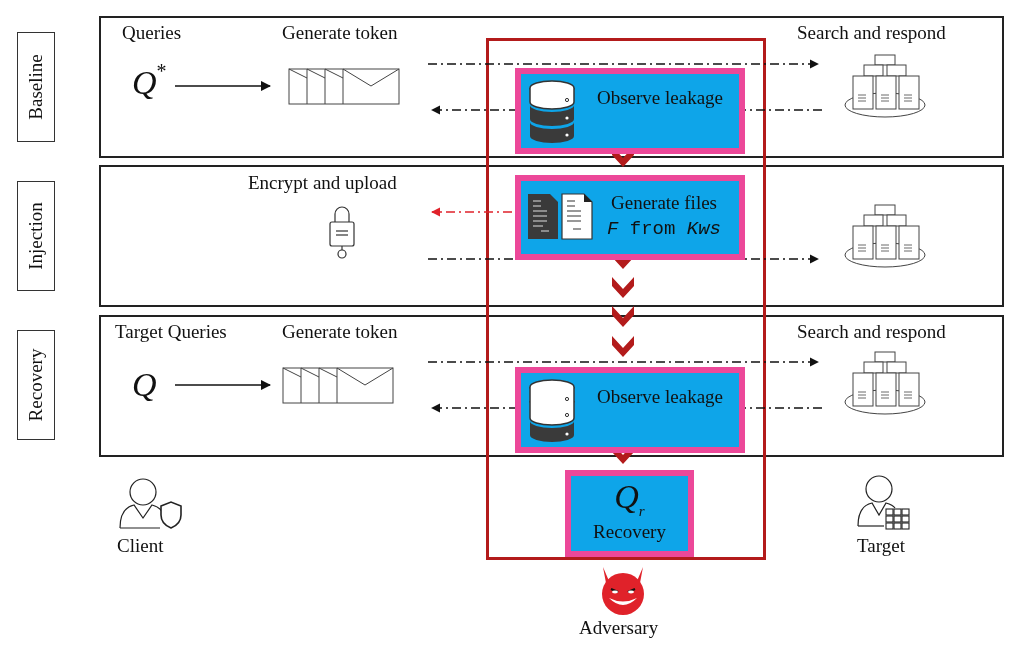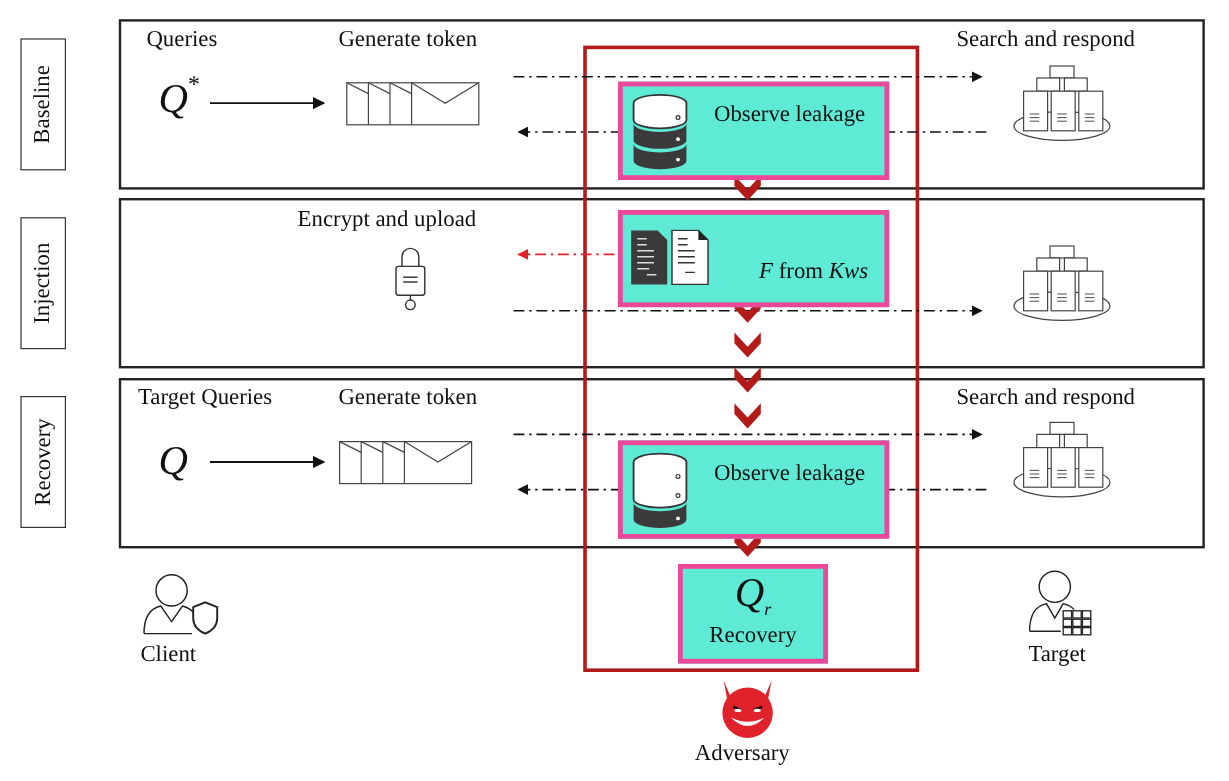--- a/index.html
+++ b/index.html
@@ -5,21 +5,21 @@
   html, body { margin:0; padding:0; background:#ffffff; }
   body { width:1024px; height:651px; position:relative; overflow:hidden;
          font-family:"Liberation Serif", "DejaVu Serif", serif; color:#111; }
   .abs { position:absolute; }
   .phase-label { position:absolute; left:17px; width:36px; border:1.3px solid #333; background:#fff;
                  display:flex; align-items:center; justify-content:center; }
   .phase-label span { transform:rotate(-90deg); white-space:nowrap; font-size:19px; }
   .phase-box { position:absolute; left:99px; width:901px; border:2px solid #222; background:#fff; }
   .txt { position:absolute; font-size:19px; white-space:nowrap; }
   .adv-frame { position:absolute; left:486px; top:38px; width:274px; height:516px; border:3px solid #b31b1b; }
-  .red-box { position:absolute; border:4px solid #ec4899; background:#5eead4; }
+  .red-box { position:absolute; border:6px solid #ec4899; background:#0ea5e9; }
   .red-box .lbl { position:absolute; font-size:19px; line-height:24px; text-align:center; white-space:nowrap; }
   svg.overlay { position:absolute; left:0; top:0; }
   .it { font-style:italic; }
 </style>
 </head>
 <body>
 
 <div class="phase-label" style="top:32px;height:108px;">
   <span>Baseline</span>
 </div>
@@ -190,21 +190,22 @@
 </div>
 
 <div class="red-box" style="left:515px;top:175px;width:218px;height:73px;">
   <svg class="abs" style="left:6px;top:12px;" width="70" height="50">
     <path d="M1,1 h22 l8,8 v37 h-30 z" fill="#3a3a3a"></path>
     <path d="M6,8 h8 M6,13 h8 M6,18 h14 M6,23 h14 M6,28 h14 M6,33 h10 M14,38 h8" stroke="#ddd" stroke-width="1.2"></path>
     <path d="M35,1 h22 l8,8 v37 h-30 z" fill="#fff" stroke="#333" stroke-width="1.2"></path>
     <path d="M57,1 v8 h8 z" fill="#222"></path>
     <path d="M40,8 h8 M40,13 h8 M40,18 h14 M40,23 h14 M40,28 h14 M46,36 h8" stroke="#333" stroke-width="1.2"></path>
   </svg>
-  <div class="lbl" style="left:88px;top:36px;width:142px;"><span class="it">F</span><span> from </span><span class="it">Kws</span></div>
+  <div class="lbl" style="left:72px;top:10px;width:142px;">Generate files</div>
+  <div class="lbl" style="left:72px;top:36px;width:142px;font-family:Liberation Mono, monospace;"><span class="it">F</span><span> from </span><span class="it">Kws</span></div>
 </div>
 
 <div class="red-box" style="left:515px;top:367px;width:218px;height:74px;">
   <svg class="abs" style="left:6px;top:6px;" width="50" height="64">
     <ellipse cx="25" cy="8" rx="22" ry="7" fill="#fff" stroke="#333" stroke-width="1.5"></ellipse>
     <path d="M3,8 v14 a22,7 0 0 0 44,0 v-14" fill="#fff" stroke="#333" stroke-width="1.5"></path>
     <path d="M3,22 v17 a22,7 0 0 0 44,0 v-17" fill="#fff" stroke="#333" stroke-width="1.5"></path>
     <path d="M3,42 v14 a22,7 0 0 0 44,0 v-14 a22,7 0 0 1 -44,0z" fill="#3a3a3a"></path>
     <circle cx="40" cy="20" r="1.6" fill="none" stroke="#333"></circle>
       <circle cx="40" cy="36" r="1.6" fill="none" stroke="#333"></circle>

